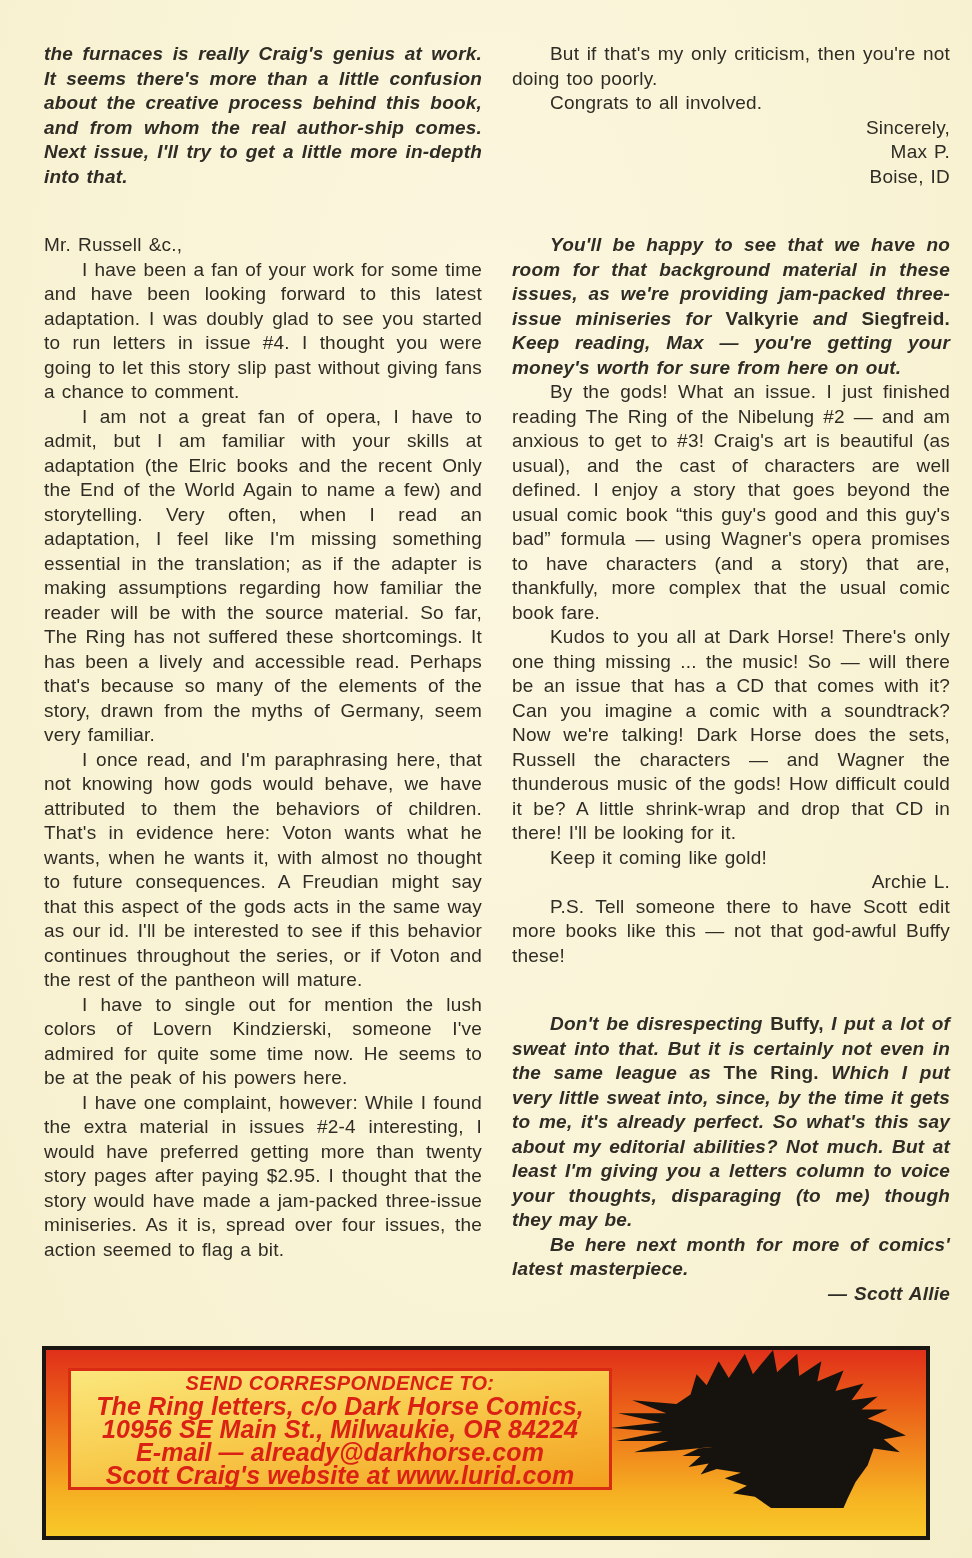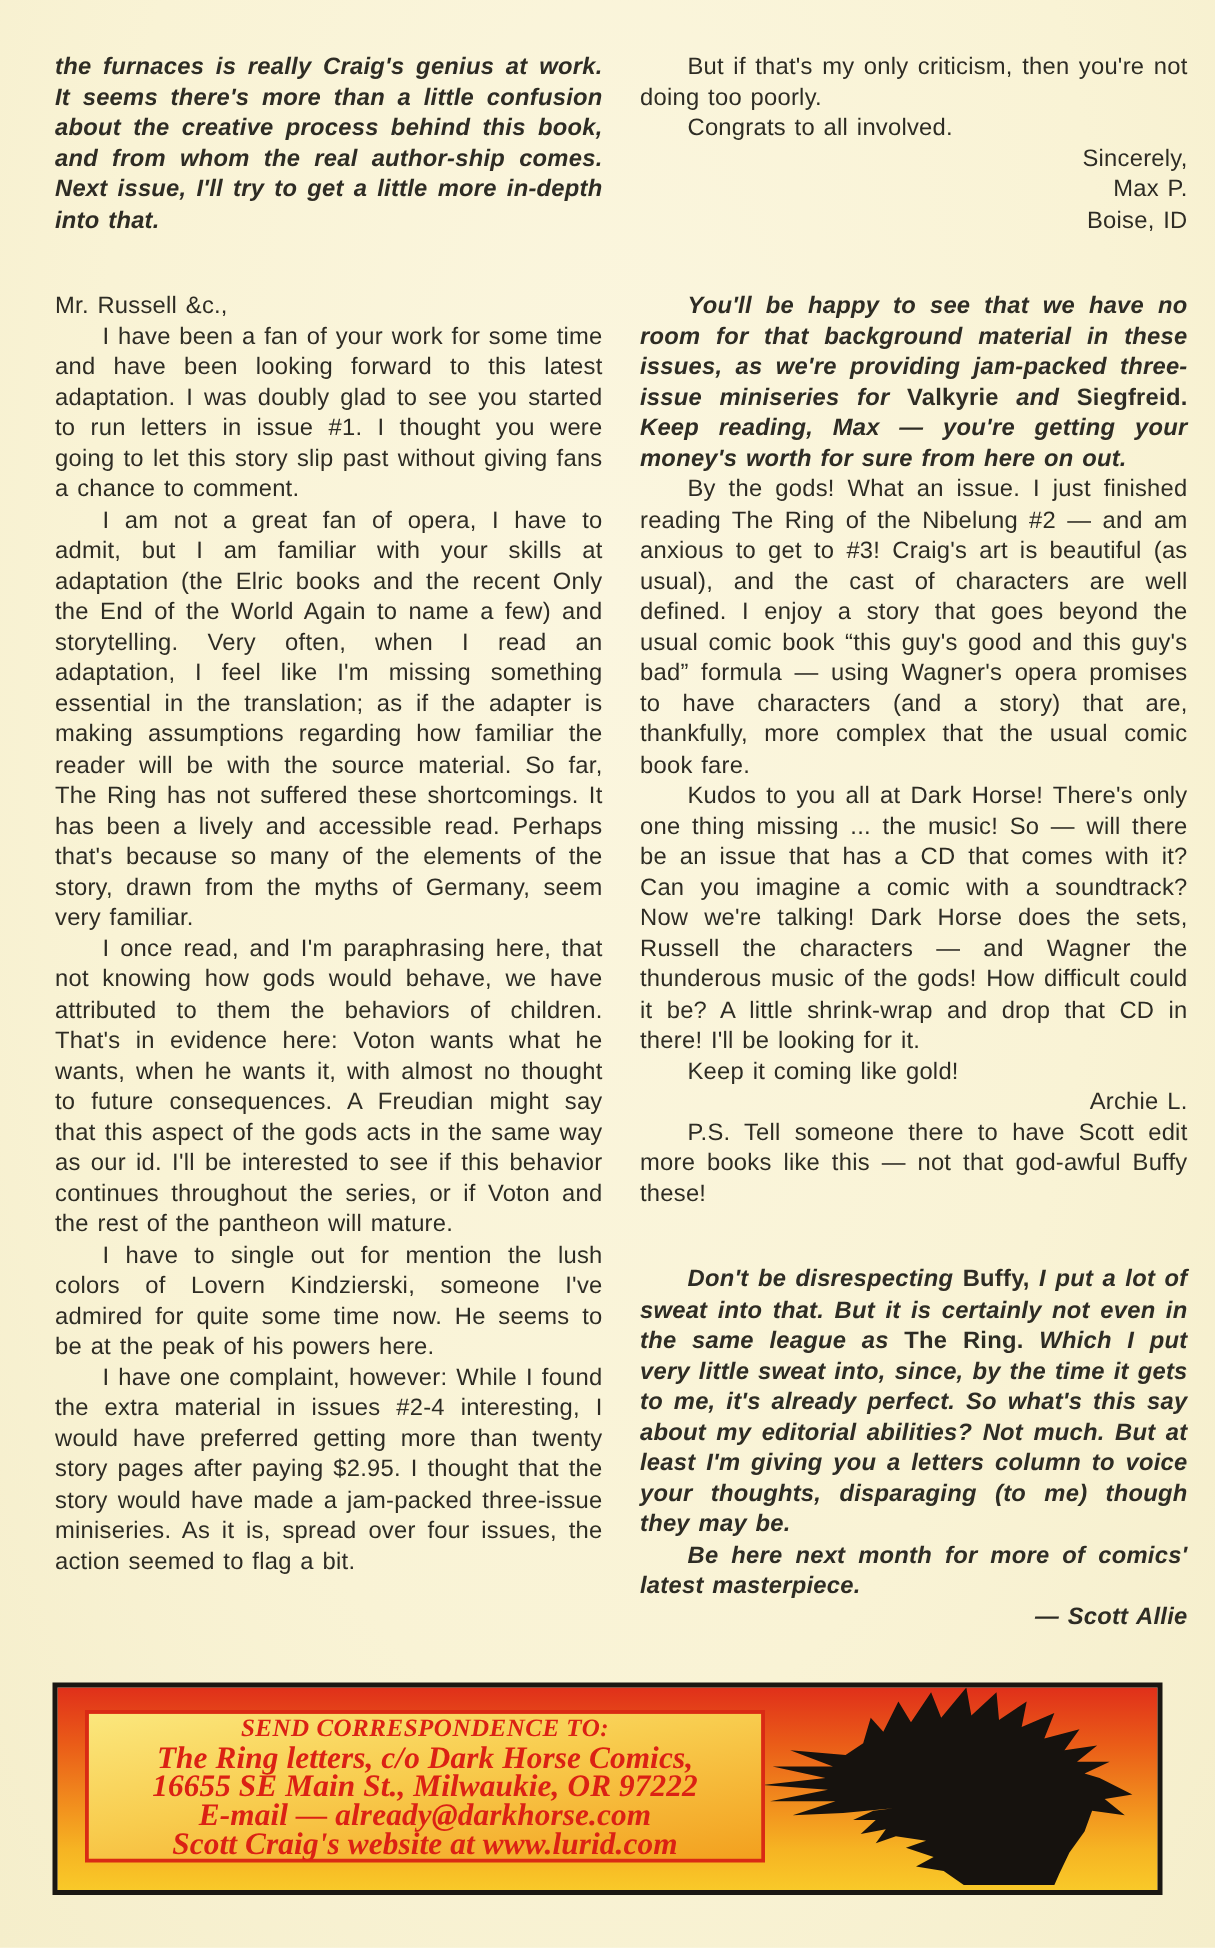--- a/index.html
+++ b/index.html
@@ -22,26 +22,25 @@
   .para{margin:0;text-align:justify;text-indent:38px;}
   .para.flush{text-indent:0;}
   .para.sig{text-align:right;text-indent:0;}
   .para.gap{margin-top:30px;}
   .para.gap-lg{margin-top:44px;}
   .para span.i{}
   .para span.b{font-weight:700;}
   .para span.bi{font-weight:700;font-style:italic;}
   
   .corr-box{
-    position:absolute;left:42px;top:1346px;width:888px;height:170px;
+    position:absolute;left:42px;top:1346px;width:888px;height:194px;
     box-sizing:border-box;
     border:4px solid #1a1712;
     background:linear-gradient(180deg,#e0301a 0%,#ea5c18 28%,#f2921e 60%,#f6b423 80%,#f9c929 100%);
     overflow:hidden;
-    font-family:Liberation Serif, serif;
   }
   .addr-box{
     position:absolute;left:22px;top:18px;width:544px;height:122px;
     box-sizing:border-box;
     border:3px solid #d92a14;
     background:linear-gradient(170deg,#fbe77d 0%,#f8cc4e 45%,#f3a01e 100%);
     display:flex;flex-direction:column;justify-content:center;align-items:center;
     text-align:center;
     font-style:italic;font-weight:700;
     color:#db2114;
@@ -50,21 +49,21 @@
   .addr-line.addr-head{font-size:20px;letter-spacing:0.4px;}
   .raven{position:absolute;right:0;top:0;width:322px;height:158px;}
 </style>
 </head>
 <body>
 
 <div class="page">
   <div class="col col-left">
       <p class="para flush"><span class="bi">the furnaces is really Craig's genius at work. It seems there's more than a little confusion about the creative process behind this book, and from whom the real author-ship comes. Next issue, I'll try to get a little more in-depth into that.</span></p>
       <p class="para flush gap-lg"><span>Mr. Russell &amp;c.,</span></p>
-      <p class="para"><span>I have been a fan of your work for some time and have been looking forward to this latest adaptation. I was doubly glad to see you started to run letters in issue #1. I thought you were going to let this story slip past without giving fans a chance to comment.</span></p>
+      <p class="para"><span>I have been a fan of your work for some time and have been looking forward to this latest adaptation. I was doubly glad to see you started to run letters in issue #4. I thought you were going to let this story slip past without giving fans a chance to comment.</span></p>
       <p class="para"><span>I am not a great fan of opera, I have to admit, but I am familiar with your skills at adaptation (the </span><span class="i">Elric</span><span> books and the recent </span><span class="i">Only the End of the World Again</span><span> to name a few) and storytelling. Very often, when I read an adaptation, I feel like I'm missing something essential in the translation; as if the adapter is making assumptions regarding how familiar the reader will be with the source material. So far, </span><span class="i">The Ring</span><span> has not suffered these shortcomings. It has been a lively and accessible read. Perhaps that's because so many of the elements of the story, drawn from the myths of Germany, seem very familiar.</span></p>
       <p class="para"><span>I once read, and I'm paraphrasing here, that not knowing how gods would behave, we have attributed to them the behaviors of children. That's in evidence here: Voton wants what he wants, when he wants it, with almost no thought to future consequences. A Freudian might say that this aspect of the gods acts in the same way as our id. I'll be interested to see if this behavior continues throughout the series, or if Voton and the rest of the pantheon will mature.</span></p>
       <p class="para"><span>I have to single out for mention the lush colors of Lovern Kindzierski, someone I've admired for quite some time now. He seems to be at the peak of his powers here.</span></p>
       <p class="para"><span>I have one complaint, however: While I found the extra material in issues #2-4 interesting, I would have preferred getting more than twenty story pages after paying $2.95. I thought that the story would have made a jam-packed three-issue miniseries. As it is, spread over four issues, the action seemed to flag a bit.</span></p>
     </div>
   <div class="col col-right">
       <p class="para"><span>But if that's my only criticism, then you're not doing too poorly.</span></p>
       <p class="para"><span>Congrats to all involved.</span></p>
       <p class="para sig"><span>Sincerely,</span></p>
       <p class="para sig"><span>Max P.</span></p>
@@ -87,18 +86,18 @@
                L70,108 L30,110 L64,98 L12,98 L58,88 L6,84 L56,78 L14,68 L62,68
                L28,54 L72,58 L86,48 L92,26 L102,38 L114,12 L124,30 L140,4
                L148,26 L168,0 L172,24 L192,4 L194,28 L216,12 L212,34 L238,22
                L230,44 L258,36 L246,54 L272,50 L256,64 L282,64 L262,74 L274,78
                L300,92 L278,96 L294,110 L268,106 L262,124 L250,142 L242,160
                L238,170 Z" fill="#16120e"></path>
     </svg>
     <div class="addr-box">
       <div class="addr-line addr-head">SEND CORRESPONDENCE TO:</div>
       <div class="addr-line">The Ring letters, c/o Dark Horse Comics,</div>
-      <div class="addr-line">16655 SE Main St., Milwaukie, OR 97222</div>
+      <div class="addr-line">10956 SE Main St., Milwaukie, OR 84224</div>
       <div class="addr-line">E-mail — already@darkhorse.com</div>
       <div class="addr-line">Scott Craig's website at www.lurid.com</div>
     </div>
   </div>
 </div>
 
 </body></html>

